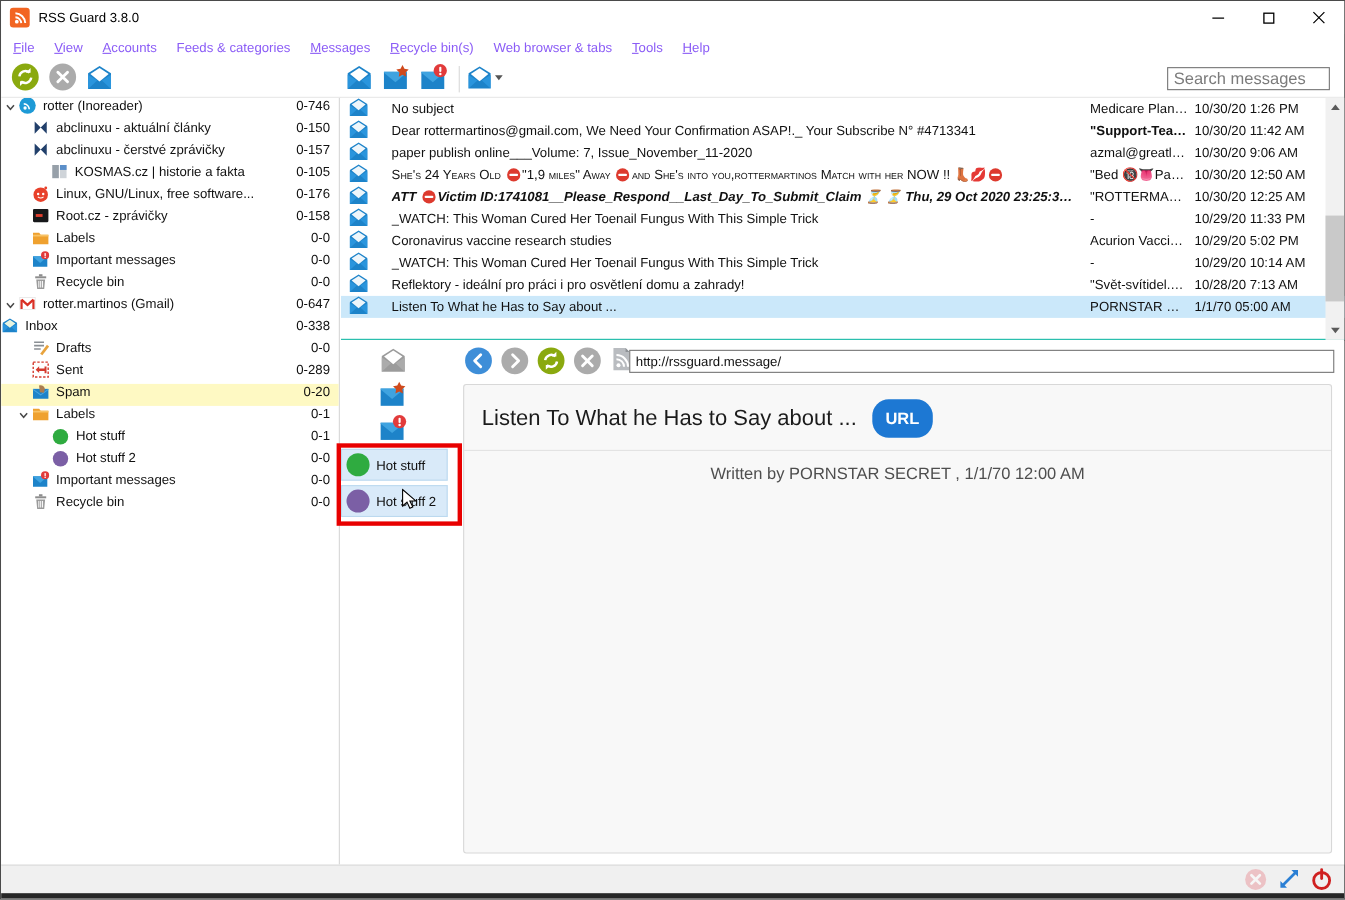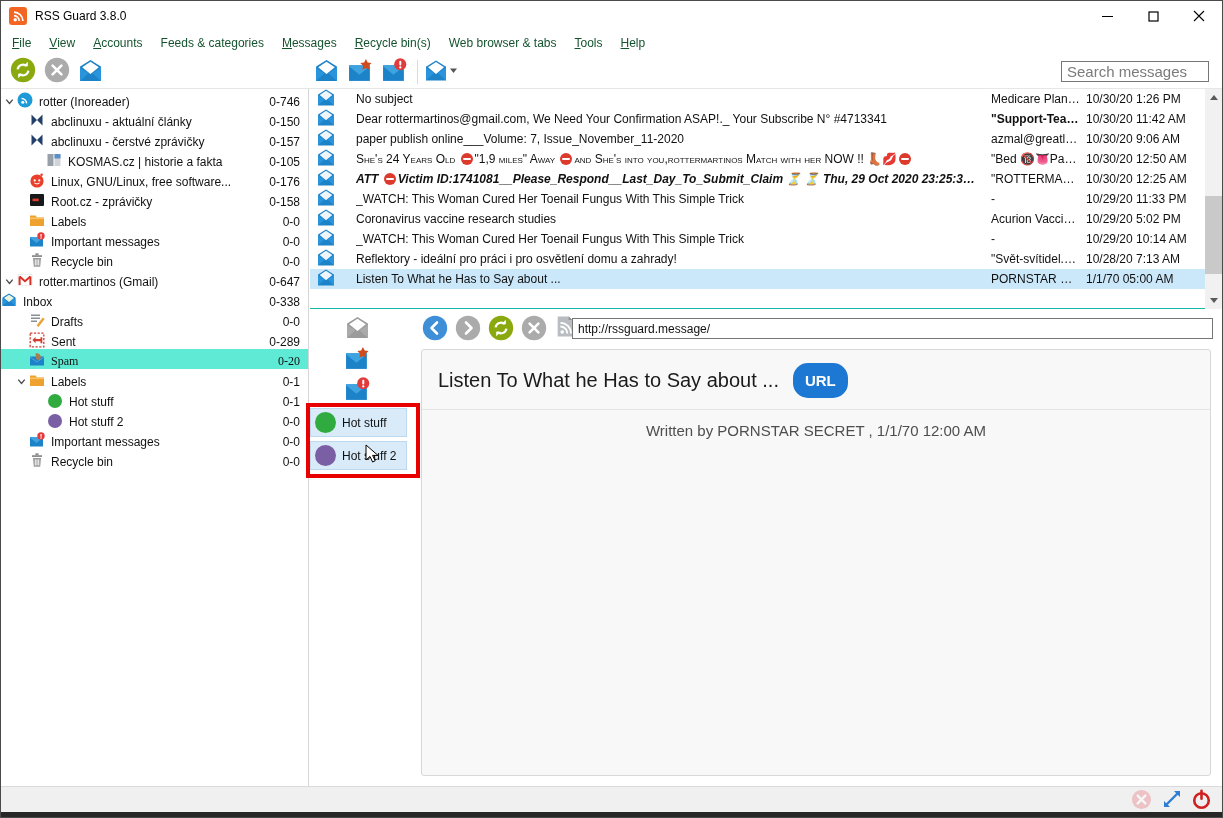--- a/index.html
+++ b/index.html
@@ -10,35 +10,35 @@
     border:1px solid #4a4a4a;overflow:hidden;
   }
   
   #titlebar{position:absolute;left:0;top:0;width:100%;height:30px;background:#fff;display:flex;align-items:center;padding-left:8px;}
   #app-icon{width:18px;height:18px;background:#f26522;border-radius:3px;display:flex;align-items:center;justify-content:center;}
   #title-text{margin-left:8px;font-size:12px;color:#000;}
   #win-controls{position:absolute;right:0;top:0;display:flex;height:30px;}
   .win-btn{width:46px;height:30px;display:flex;align-items:center;justify-content:center;background:#fff;}
   
   #menubar{position:absolute;left:0;top:30px;width:100%;height:23px;display:flex;align-items:center;padding-left:2px;background:#fff;}
-  .menu-item{padding:3px 9px;color:#14532d;cursor:default;}
+  .menu-item{padding:3px 9px;color:#8b5cf6;cursor:default;}
   .menu-item u{text-decoration:underline;}
   
   #toolbar{position:absolute;left:0;top:53px;width:100%;height:35px;background:#fff;border-bottom:1px solid #e6e6e6;}
   .tb-group{position:absolute;top:0;height:35px;display:flex;align-items:center;gap:7px;}
   #tb-feeds{left:8px;}
   #tb-msgs{left:312px;}
   .tb-btn{width:27px;height:27px;display:flex;align-items:center;justify-content:center;}
   .tb-sep{width:1px;height:24px;background:#d9d9d9;margin:0 2px;}
   #search-box{position:absolute;right:13px;top:7px;width:148px;height:21px;border:1px solid #767676;font-family:inherit;font-size:15px;padding:1px 5px;color:#333;}
   #search-box::placeholder{color:#7b7b7b;}
   
   #feed-panel{position:absolute;left:0;top:88px;width:308px;height:697px;background:#fff;border-right:1px solid #d6d6d6;overflow:hidden;}
-  .feed-row{height:20px;display:flex;align-items:flex-end;padding-right:8px;white-space:nowrap;}
-  .feed-row.selected{background:#5eead4;font-family:Liberation Serif, serif;}
+  .feed-row{height:20px;display:flex;align-items:flex-start;padding-right:8px;white-space:nowrap;}
+  .feed-row.selected{background:#fef9c3;}
   .feed-chevron{width:16px;height:16px;flex:0 0 16px;display:flex;align-items:center;justify-content:center;}
   .feed-ic{width:16px;height:16px;flex:0 0 16px;margin-right:6px;display:flex;align-items:center;justify-content:center;}
   .feed-label{flex:1;overflow:hidden;text-overflow:ellipsis;}
   .feed-count{margin-left:8px;}
   .dot{border-radius:50%;}
   
   #msg-panel{position:absolute;left:309px;top:88px;width:914px;height:220px;background:#fff;border-bottom:1px solid #14b8a6;}
   .msg-row{height:20px;display:flex;align-items:center;white-space:nowrap;}
   .msg-row.selected{background:#cbe8fa;}
   .msg-ic{flex:0 0 46px;padding-left:6px;display:flex;align-items:center;}

